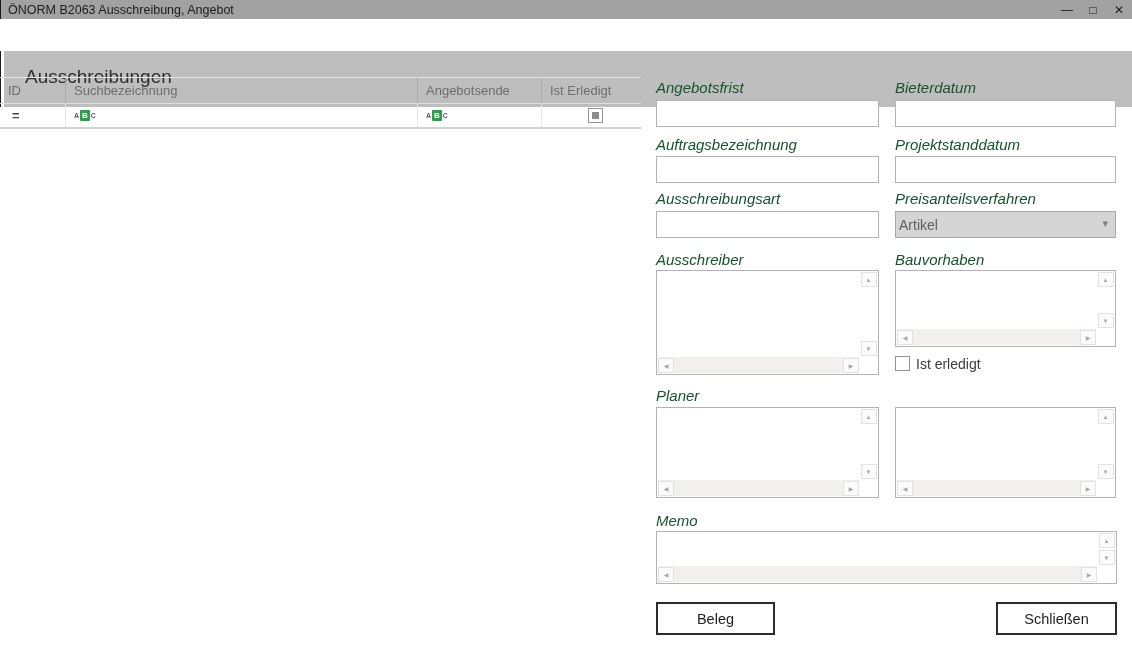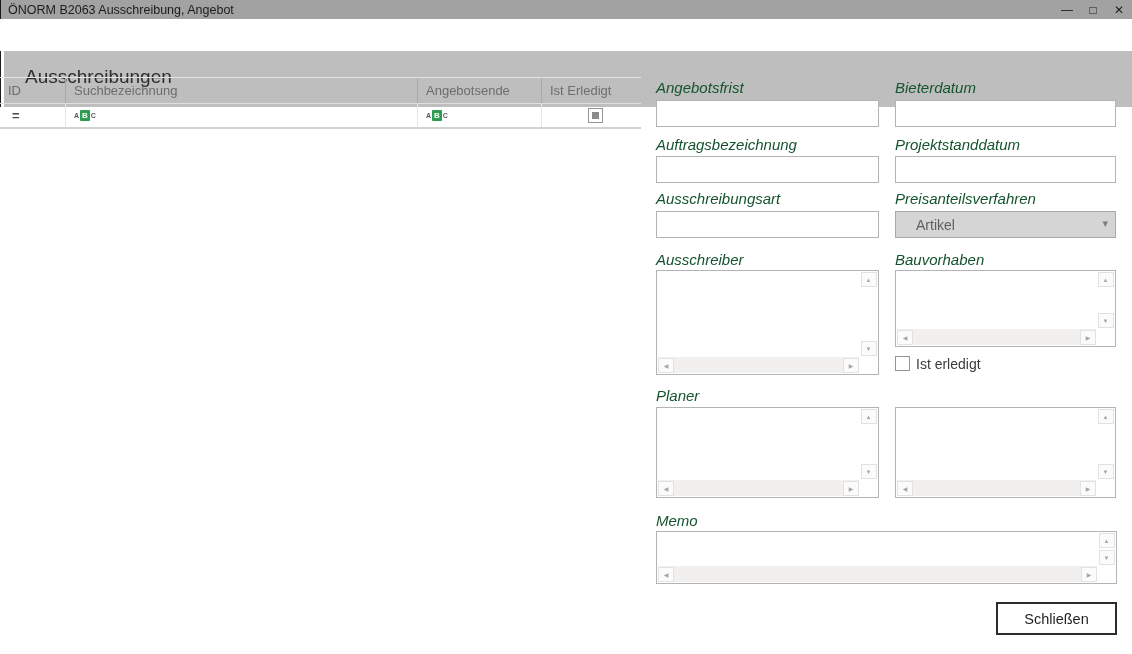--- a/index.html
+++ b/index.html
@@ -72,21 +72,21 @@
   .cb.indeterminate::after { content: ""; width: 7px; height: 7px; background: #8b8b8b; }
   .c-erl .cb { margin: 0 auto; }
   
   .lbl { position: absolute; font-size: 15px; color: #14532d; font-style: italic; }
   .inp {
     position: absolute; height: 27px; background: #fff;
     border: 1px solid #b3b3b3;
   }
   .dd {
     position: absolute; height: 27px; background: #d5d5d5; border: 1px solid #a8a8a8;
-    display: flex; align-items: center; font-size: 14px; color: #5e5e5e; padding-left: 20px;
+    display: flex; align-items: center; font-size: 14px; color: #5e5e5e; padding-left: 3px;
   }
   .dd-arrow { position: absolute; right: 7px; top: 5px; font-size: 11px; color: #7e7e7e; }
   
   .sbox { position: absolute; background: #fff; border: 1px solid #b3b3b3; }
   .vsb {
     position: absolute; top: 1px; right: 1px; bottom: 18px; width: 17px;
     display: flex; flex-direction: column; justify-content: space-between; align-items: center;
   }
   .hsb {
     position: absolute; left: 1px; right: 19px; bottom: 1px; height: 16px;
@@ -226,15 +226,16 @@
     <div class="vsb">
       <span class="sb-btn">▲</span>
       <span class="sb-btn">▼</span>
     </div>
     <div class="hsb">
       <span class="sb-btn">◀</span>
       <span class="sb-btn">▶</span>
     </div>
   </div>
 
+  <div class="btn" style="left:656px; top:602px; width:119px;">Beleg</div>
   <div class="btn" style="left:996px; top:602px; width:121px;">Schließen</div>
 
 </div>
 
 </body></html>

